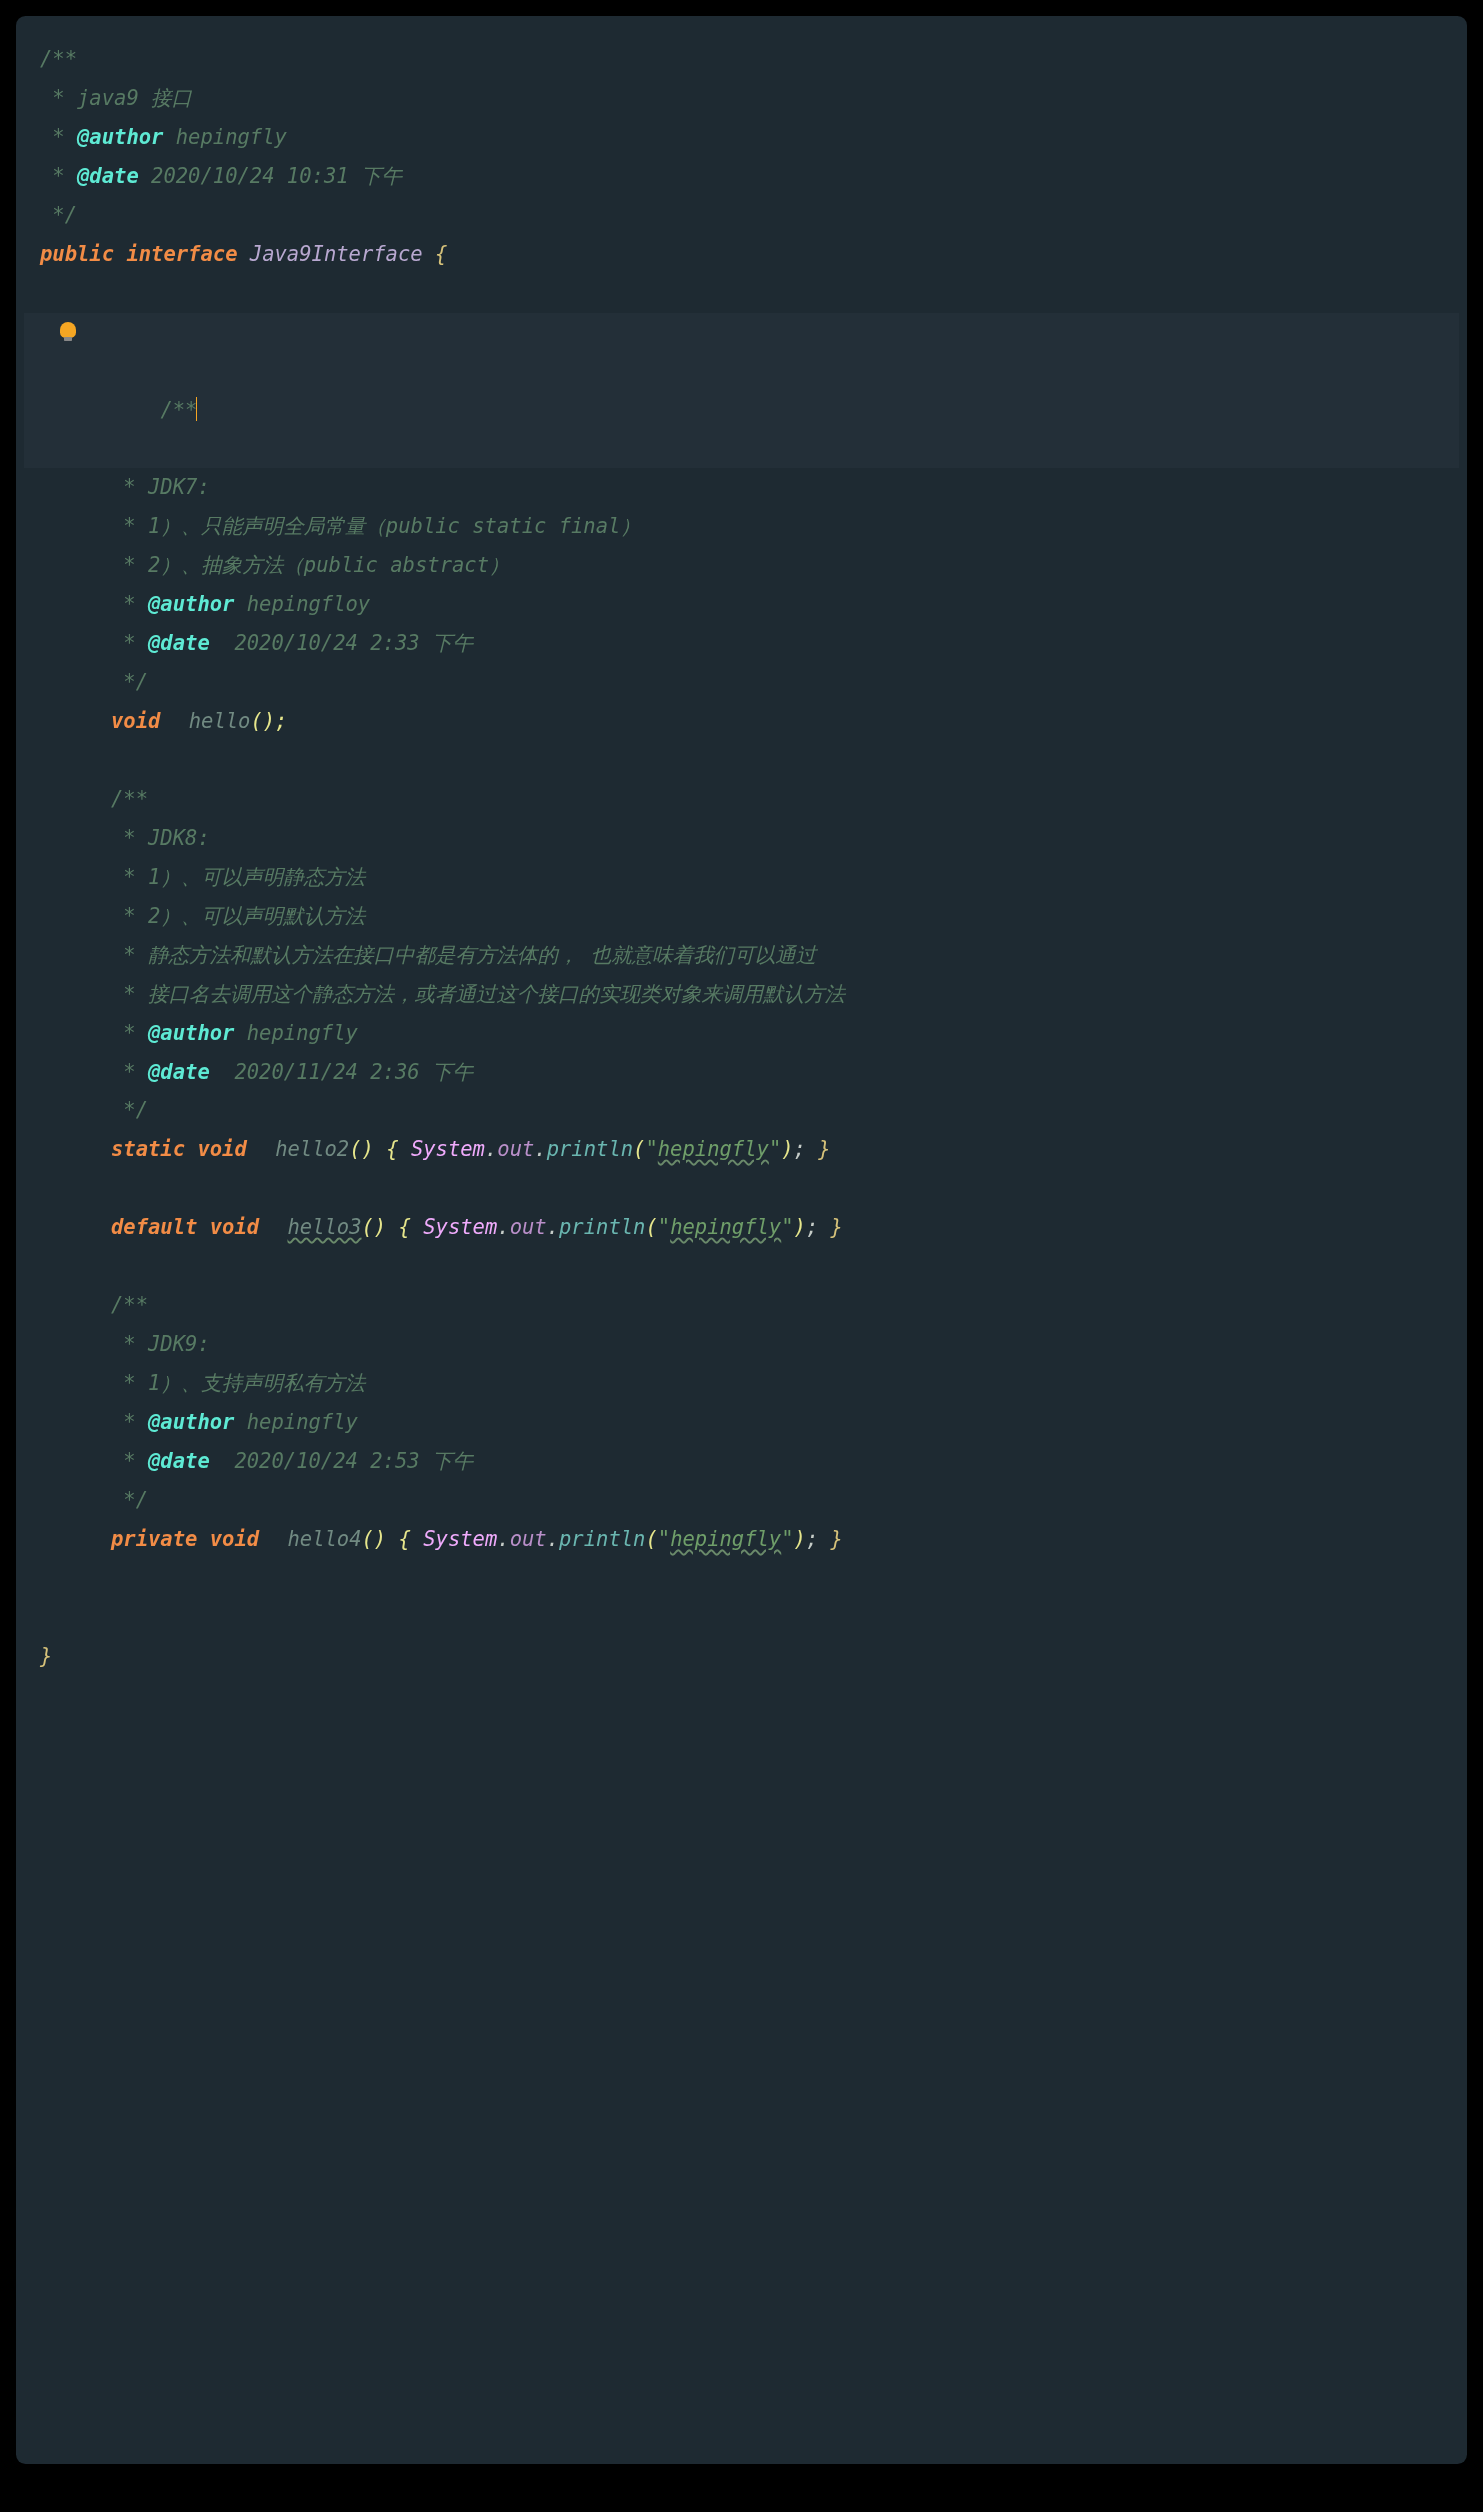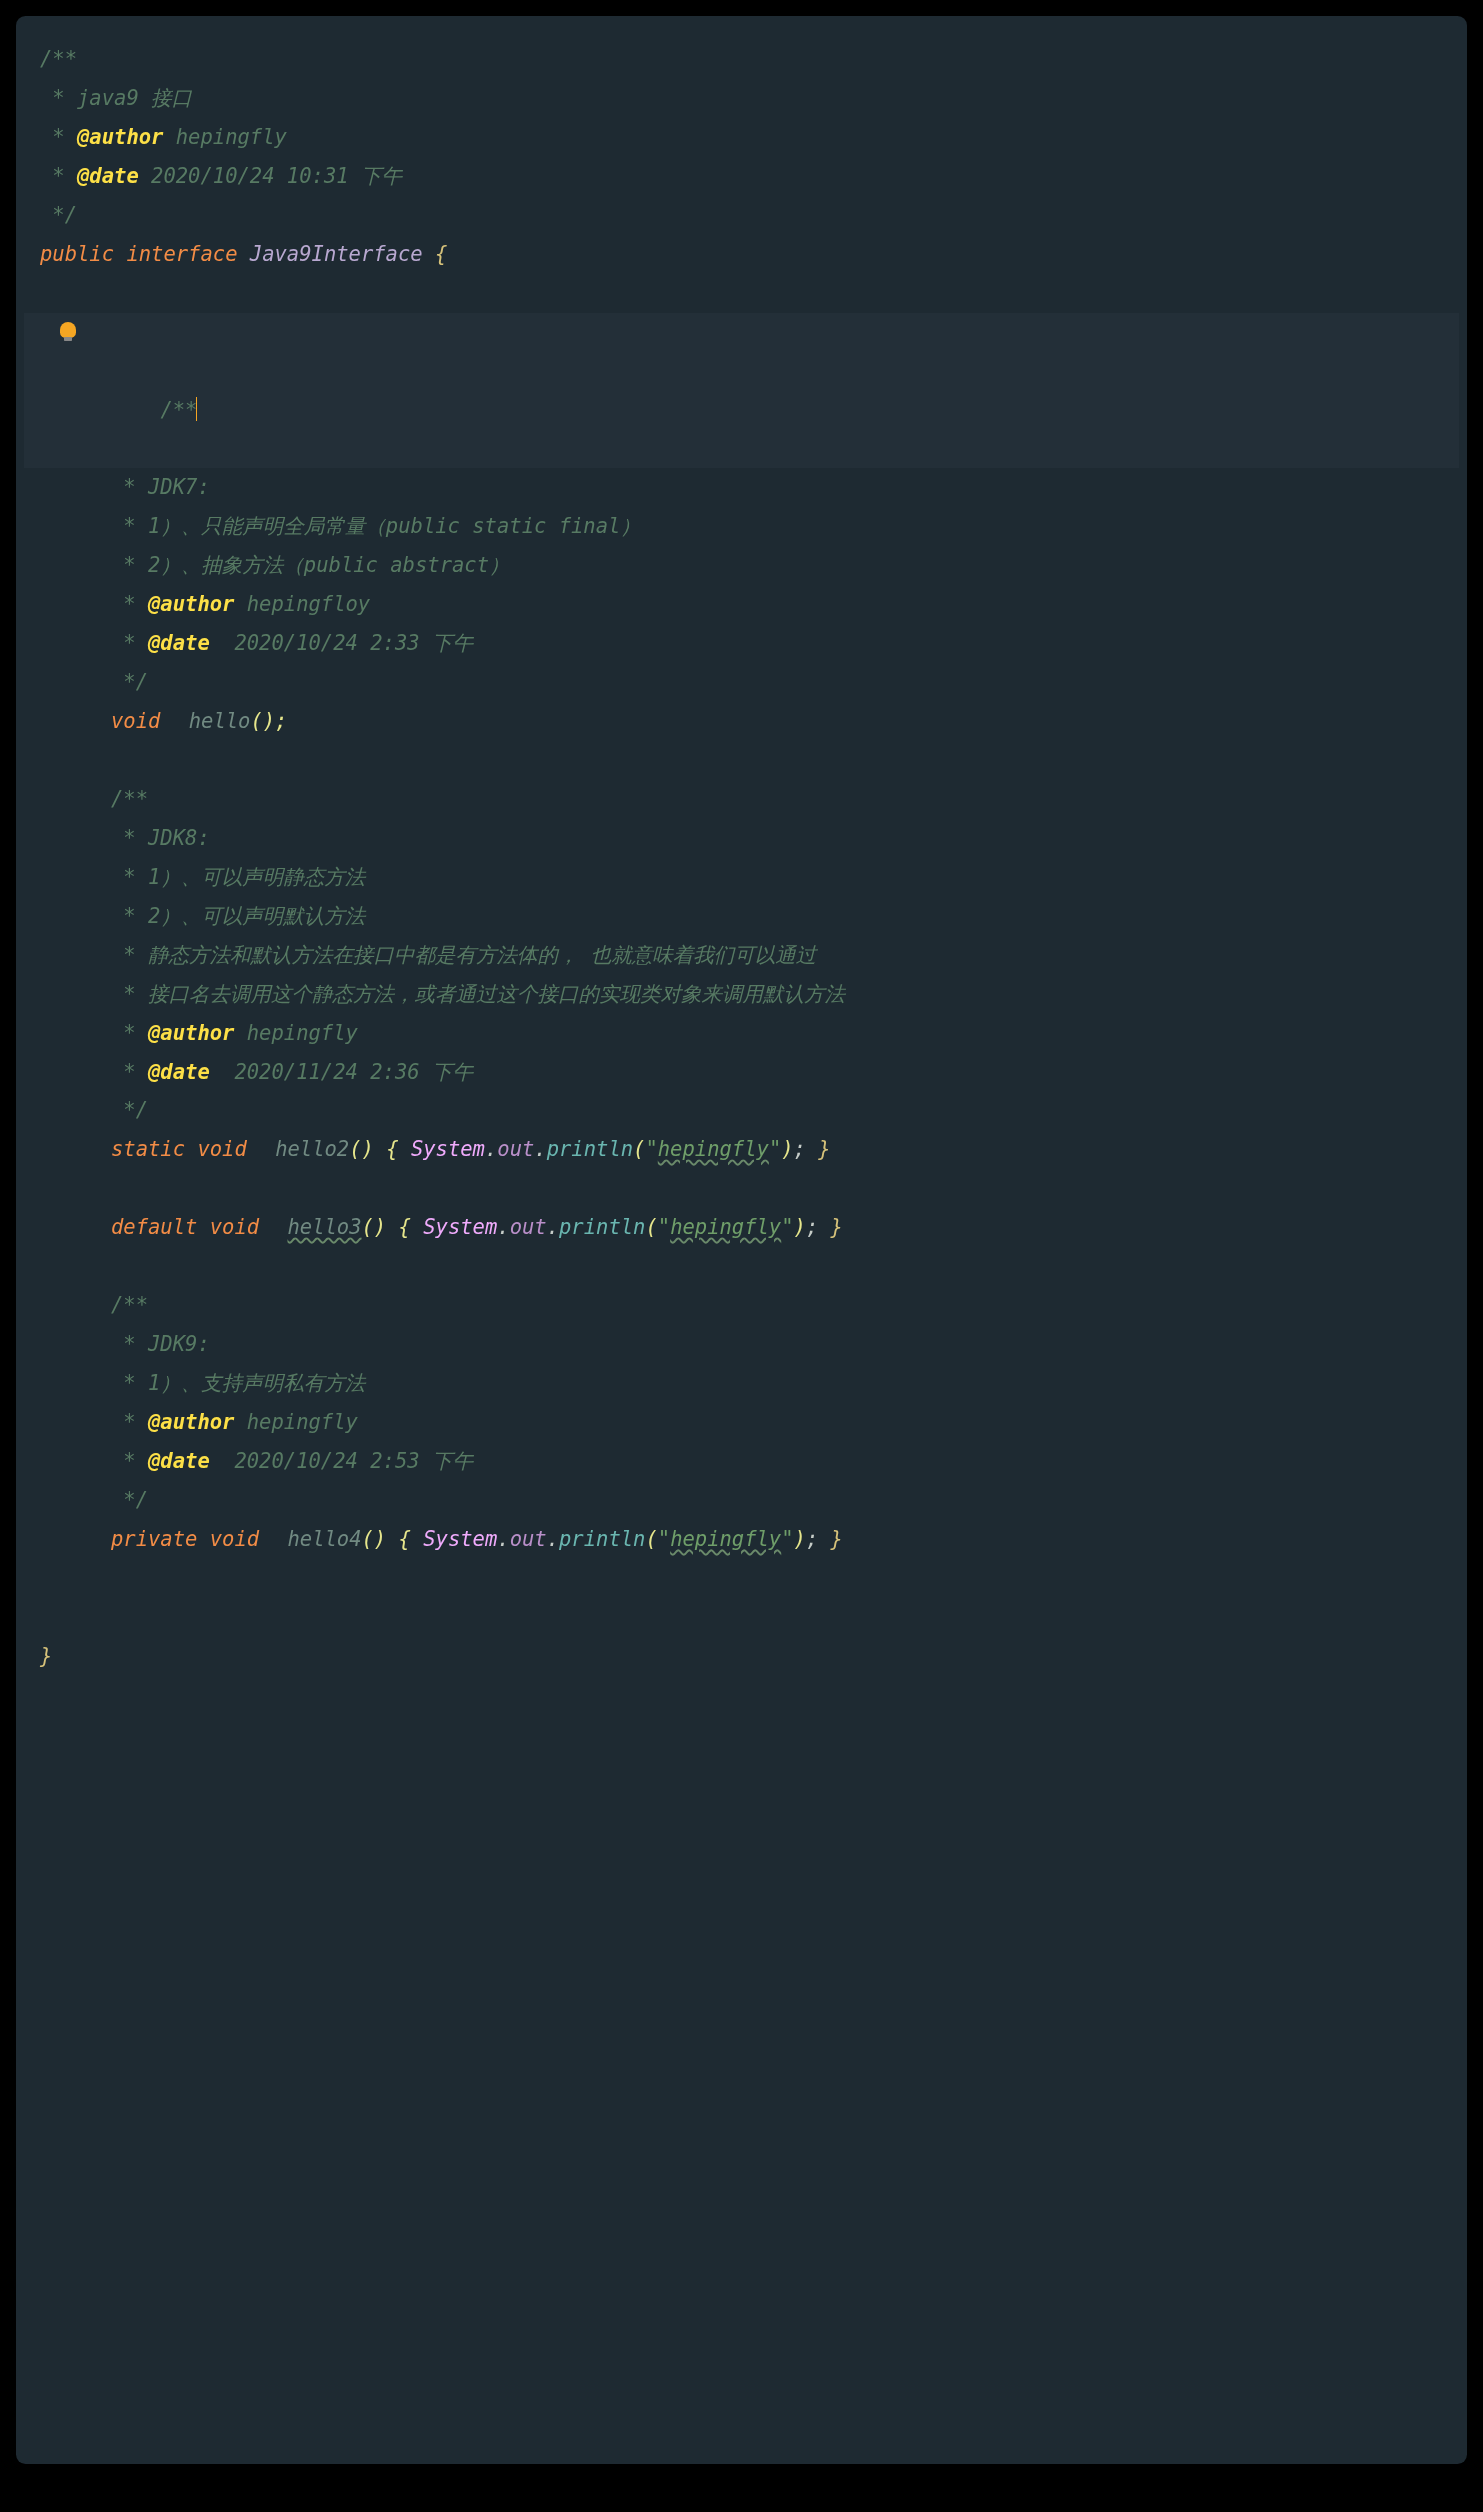--- a/index.html
+++ b/index.html
@@ -47,22 +47,22 @@
   }
   .caret {
     display:inline-block;
     width:1.6px; height:24px;
     background:#f5a623;
     vertical-align:-4.7px;
     margin-left:-1.6px;
   }
   .c-comment   { color: #577a63; }
   .c-doc-star  { color: #577a63; }
-  .c-tag       { color: #fde047; font-weight: bold; }
-  .c-keyword   { color: #f28c46; }
+  .c-tag       { color: #5eead4; font-weight: bold; }
+  .c-keyword   { color: #f28c46; font-weight: bold; }
   .c-type      { color: #b8a8d0; font-style: italic; }
   .c-ident     { color: #f0abfc; }
   .c-ident-dim { color: #718a82; margin-left: 16px; }
   .c-punct     { color: #d6c27a; }
   .c-paren     { color: #e6e68c; }
   .c-out       { color: #b98fc9; }
   .c-println   { color: #6ab6b0; margin-top: 25px; }
   .c-string    { color: #6f9e69; }
   .c-plain     { color: #c5ccc8; }
   .str-u { text-decoration: underline wavy #6a8a6a; text-underline-offset: 3.2px; }

